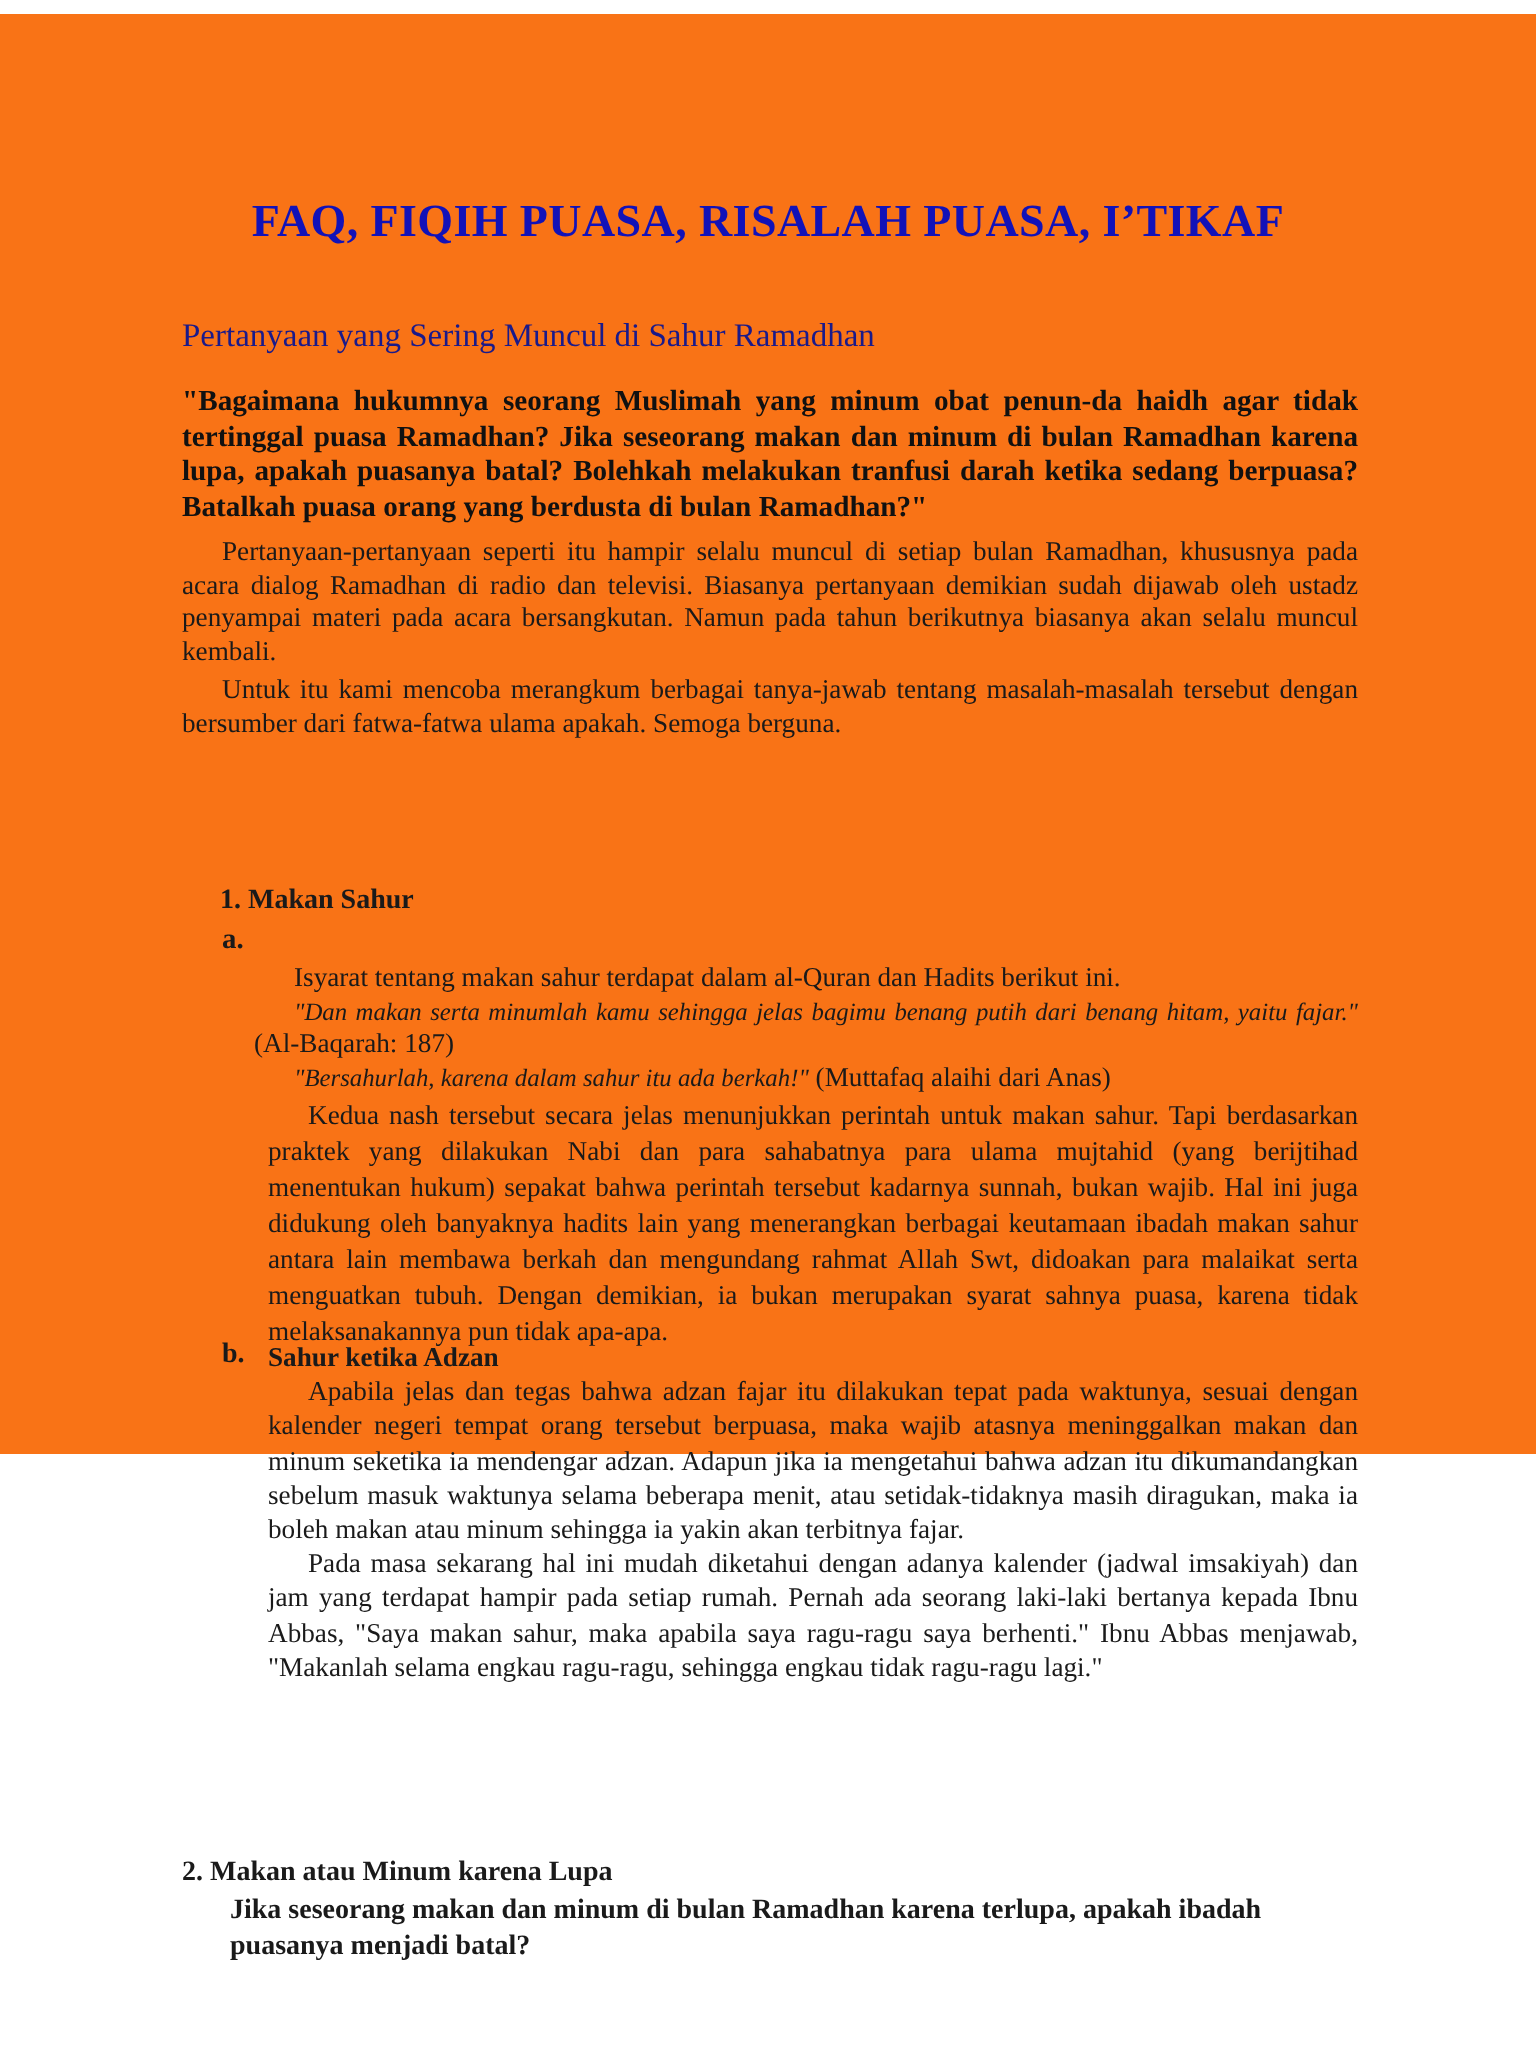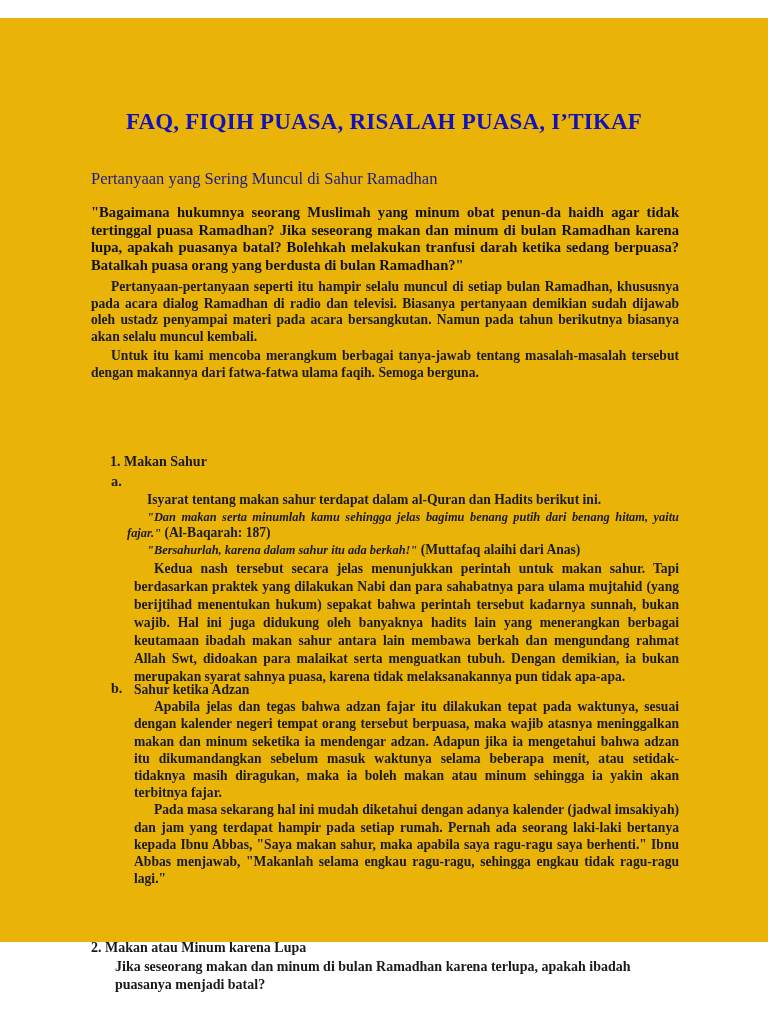--- a/index.html
+++ b/index.html
@@ -1,25 +1,25 @@
 <!DOCTYPE html>
 <html><head>
   <meta charset="utf-8">
   <style>
     html, body { margin: 0; padding: 0; background: #ffffff; }
     body { width: 768px; height: 1024px; overflow: hidden; position: relative;
       font-family: "Liberation Serif", "DejaVu Serif", serif; color: #1a1a1a; }
-    .page { position: absolute; left: 0; top: 18px; width: 768px; height: 924px; background: #eab308; }
+    .page { position: absolute; left: 0; top: 7px; width: 768px; height: 720px; background: #f97316; }
     .title { position: absolute; left: 0; right: 0; top: 91px; text-align: center;
       font-size: 23px; font-weight: bold; color: #1212b8; letter-spacing: 0.2px; }
     .subtitle { position: absolute; left: 91px; top: 151px; font-size: 16.5px; color: #1a1a8a; }
     .block { position: absolute; left: 91px; width: 588px; font-size: 13.6px; line-height: 16.7px; text-align: justify; }
     .bold { font-weight: bold; }
     .intro-q { top: 186px; font-size: 14.6px; line-height: 17.6px; font-weight: bold; color: #111; }
-    p { margin: 0; font-weight: bold; }
+    p { margin: 0; }
     .indent { text-indent: 20px; }
     .sec1 { position: absolute; left: 91px; top: 436px; font-size: 14px; font-weight: bold; margin-left: 19px; }
     .sub-a-label { position: absolute; left: 111px; top: 455px; font-size: 14.4px; font-weight: bold; }
     .sub-a-q { position: absolute; left: 134px; top: 455px; font-size: 14.4px; font-weight: bold; }
     .a-body { position: absolute; left: 127px; top: 474px; width: 552px; font-size: 13.6px; line-height: 16.7px; text-align: justify; }
     .a-body2 { position: absolute; left: 134px; top: 542px; width: 545px; font-size: 13.6px; line-height: 18px; text-align: justify; }
     .quote { font-style: italic; font-size: 12.4px; }
     .sub-b-label { position: absolute; left: 111px; top: 663px; font-size: 14px; font-weight: bold; }
     .b-block { position: absolute; left: 134px; top: 663px; width: 545px; font-size: 13.6px; line-height: 17.2px; text-align: justify; }
     .b-q { font-weight: bold; font-size: 14.2px; line-height: 17.6px; }
@@ -32,21 +32,21 @@
 
 <div class="page">
 
   <div class="title">FAQ, FIQIH PUASA, RISALAH PUASA, I’TIKAF</div>
   <div class="subtitle">Pertanyaan yang Sering Muncul  di Sahur Ramadhan</div>
 
   <div class="block intro-q">"Bagaimana hukumnya seorang Muslimah yang minum obat penun-da haidh agar tidak tertinggal puasa Ramadhan? Jika seseorang makan dan minum di bulan Ramadhan karena lupa, apakah puasanya batal? Bolehkah melakukan tranfusi darah ketika sedang berpuasa? Batalkah puasa orang yang berdusta di bulan Ramadhan?"</div>
 
   <div class="block" style="top:261px;">
     <p class="indent">Pertanyaan-pertanyaan seperti itu hampir selalu muncul di setiap bulan Ramadhan, khususnya pada acara dialog Ramadhan di radio dan televisi. Biasanya pertanyaan demikian sudah dijawab oleh ustadz penyampai materi pada acara bersangkutan. Namun pada tahun berikutnya biasanya akan selalu muncul kembali.</p>
-    <p class="indent" style="margin-top:2px;">Untuk itu kami mencoba merangkum berbagai tanya-jawab tentang masalah-masalah tersebut dengan makannya dari fatwa-fatwa ulama faqih. Semoga berguna.</p>
+    <p class="indent" style="margin-top:2px;">Untuk itu kami mencoba merangkum berbagai tanya-jawab tentang masalah-masalah tersebut dengan bersumber dari fatwa-fatwa ulama apakah. Semoga berguna.</p>
   </div>
 
   <div class="sec1">1. Makan Sahur</div>
 
   <div class="sub-a-label">a.</div>
 
   <div class="a-body">
     <p style="padding-left:20px;">Isyarat tentang makan sahur terdapat dalam al-Quran dan Hadits berikut ini.</p>
     <p class="indent"><span class="quote">"Dan makan serta minumlah kamu sehingga jelas bagimu benang putih dari benang hitam, yaitu fajar."</span><span> (Al-Baqarah: 187)</span></p>
     <p style="padding-left:20px;"><span class="quote">"Bersahurlah, karena dalam sahur itu ada berkah!"</span><span> (Muttafaq alaihi dari Anas)</span></p>

